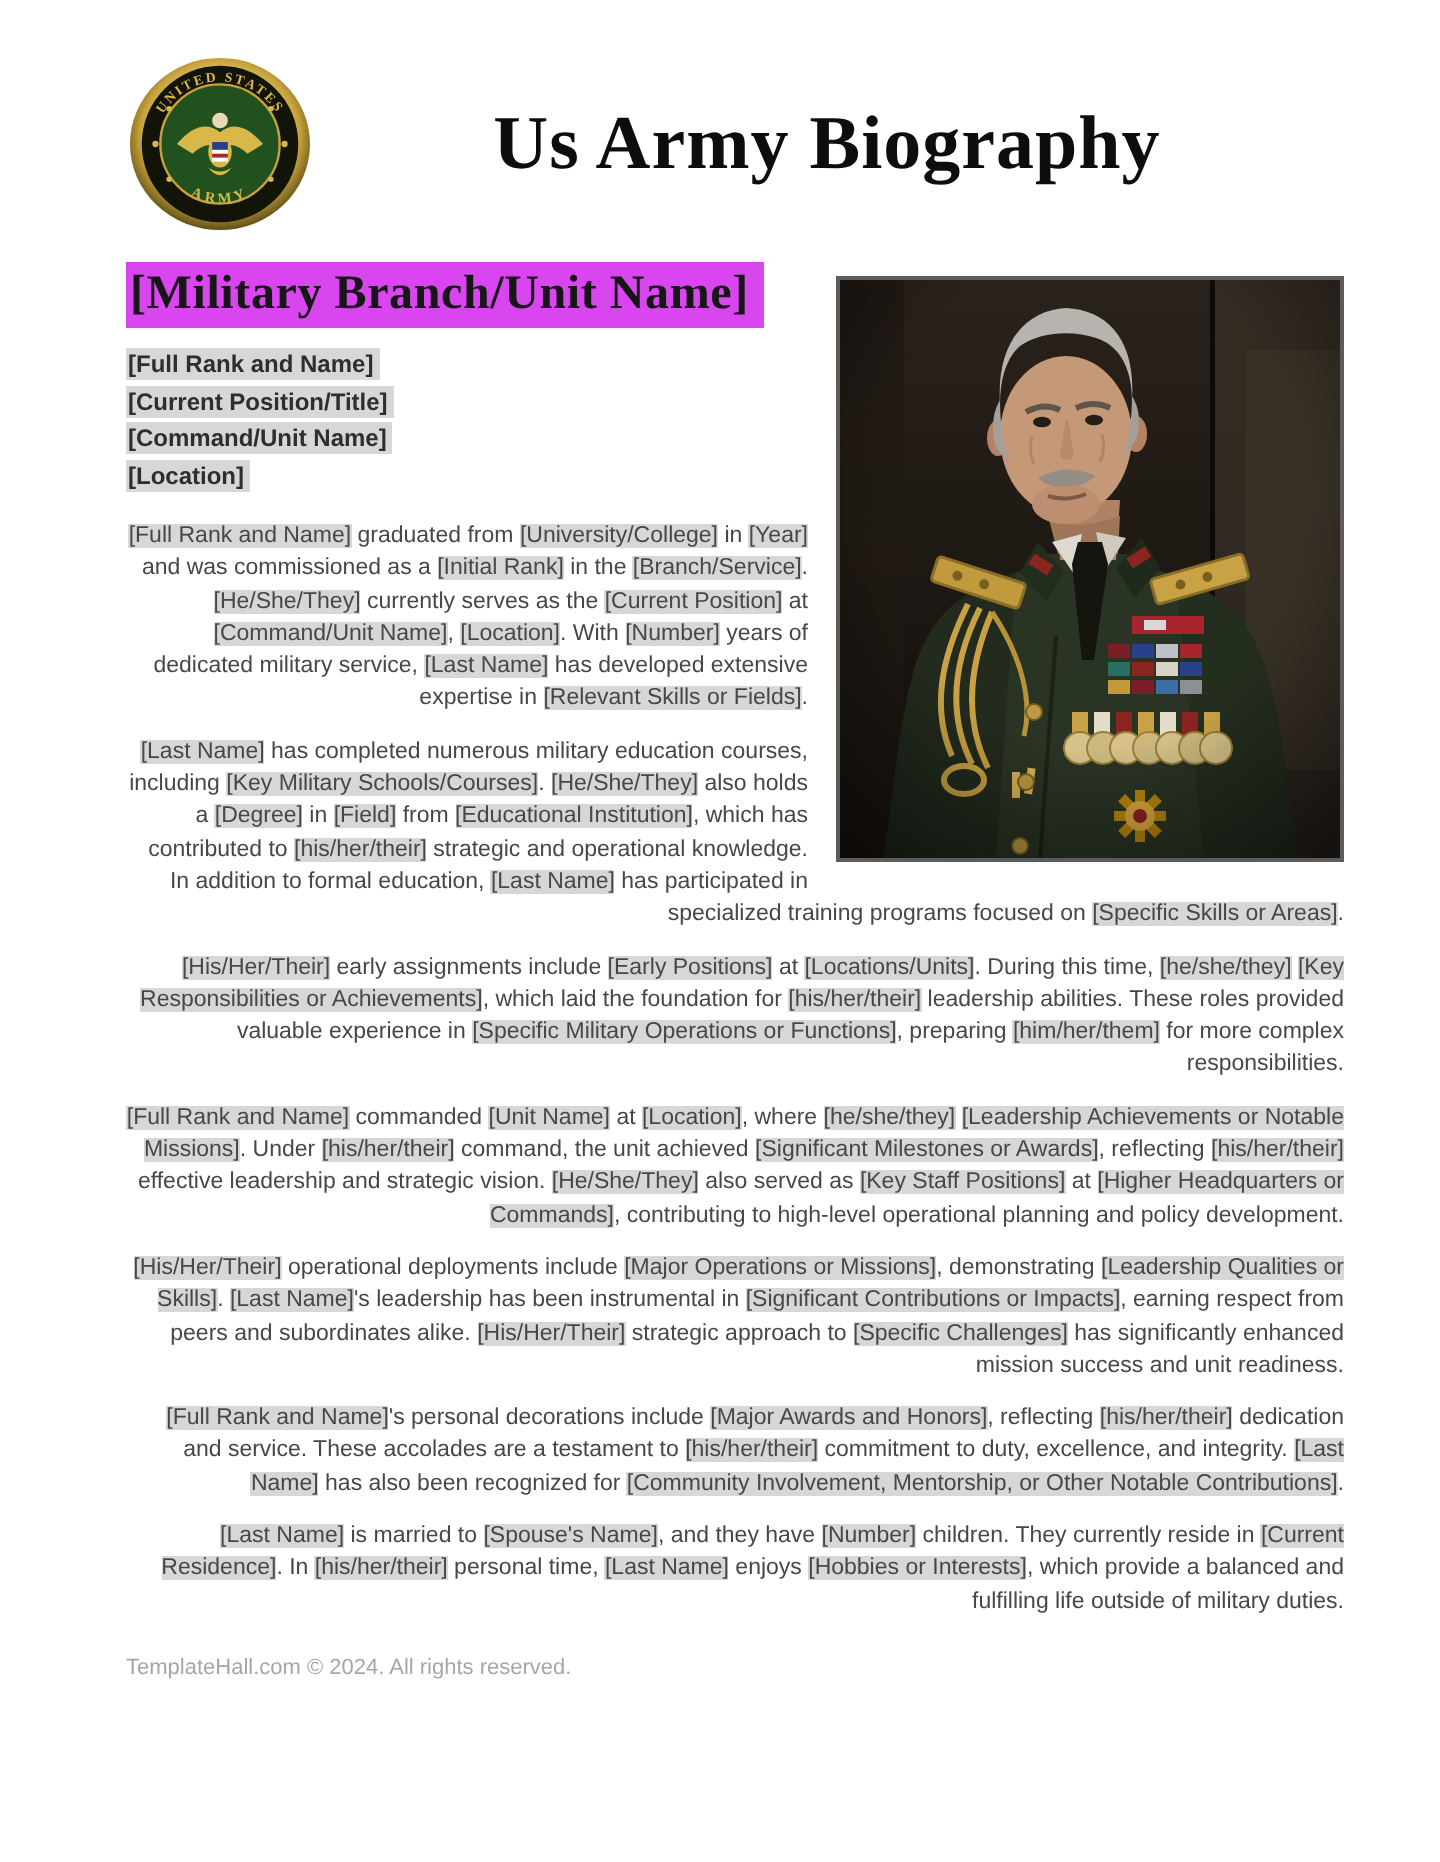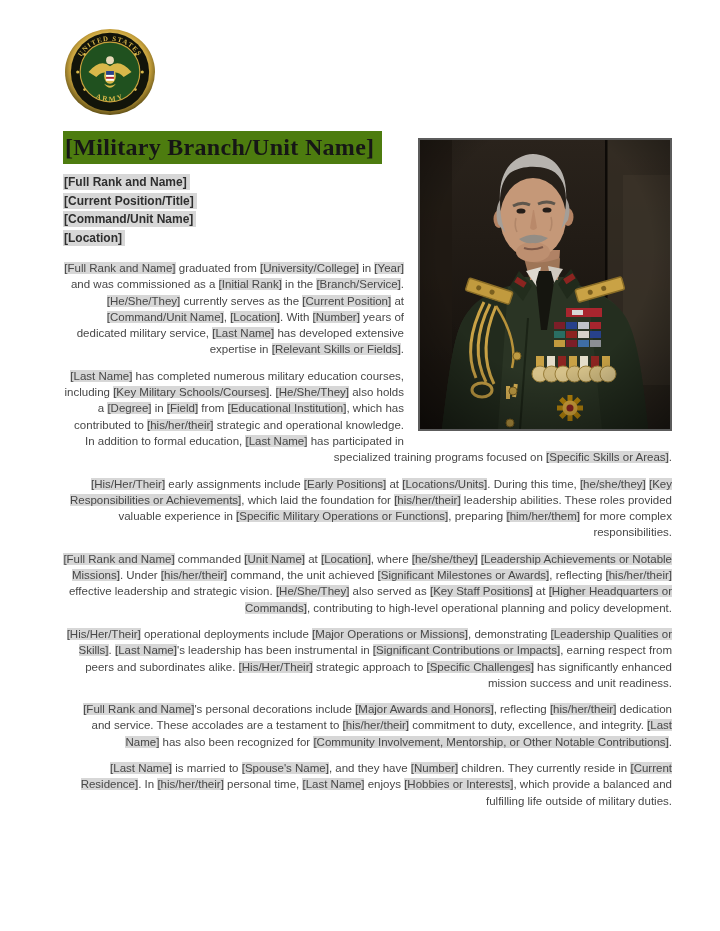--- a/index.html
+++ b/index.html
@@ -26,21 +26,21 @@
   .photo-frame {
     float:right; width:250px; height:289px;
     margin:4px 0 14px 14px; border:2px solid #5c5c5c;
     background:#17120e; line-height:0;
   }
   .unit-heading {
     margin:0 0 12px 0;
     font-family:"Liberation Serif", serif; font-weight:bold;
     font-size:24px; color:#161616; letter-spacing:.3px;
   }
-  .unit-heading .hl-block { background:#4d7c0f; padding:3px 8px 4px 2px; }
+  .unit-heading .hl-block { background:#d946ef; padding:3px 8px 4px 2px; }
 
   .info-block { margin:0 0 13px 0; }
   .info-line { font-size:12px; font-weight:bold; color:#2e2e2e; line-height:18.5px; }
   .info-line .hl { background:#d7d7d7; padding:1px 3px 1px 1px; }
 
   .body-par { margin:0 0 10px 0; font-size:11.5px; line-height:16.3px; color:#474747;text-align:right; }
   .body-par .hl { background:#d7d7d7; }
 
   .doc-footer { clear:left; margin-top:19px; font-size:11px; color:#a6a6a6; }
 </style>
@@ -82,20 +82,21 @@
           <ellipse cx="48" cy="50" rx="6" ry="8" fill="#d9b84a"></ellipse>
           <rect x="44" y="45" width="8" height="4" fill="#27408b"></rect>
           <rect x="44" y="49" width="8" height="2" fill="#ffffff"></rect>
           <rect x="44" y="51" width="8" height="2" fill="#b22234"></rect>
           <rect x="44" y="53" width="8" height="2" fill="#ffffff"></rect>
           <path d="M42,58 Q48,66 54,58 Q48,62 42,58 Z" fill="#d9b84a"></path>
         </g>
       </svg>
     </div>
 
+    <h1 class="page-title">Us Army Biography</h1>
 
   </div>
 
   <div class="main">
 
     <div class="photo-frame">
       <svg viewBox="0 0 250 289" width="250" height="289">
         <defs>
           <linearGradient id="bgG" x1="0" y1="0" x2="0" y2="1">
             <stop offset="0%" stop-color="#2a231c"></stop>
@@ -229,14 +230,15 @@
     </div>
 
     <p class="body-par"><span class="hl">[Full Rank and Name]</span><span> graduated from </span><span class="hl">[University/College]</span><span> in </span><span class="hl">[Year]</span><span> and was commissioned as a </span><span class="hl">[Initial Rank]</span><span> in the </span><span class="hl">[Branch/Service]</span><span>. </span><span class="hl">[He/She/They]</span><span> currently serves as the </span><span class="hl">[Current Position]</span><span> at </span><span class="hl">[Command/Unit Name]</span><span>, </span><span class="hl">[Location]</span><span>. With </span><span class="hl">[Number]</span><span> years of dedicated military service, </span><span class="hl">[Last Name]</span><span> has developed extensive expertise in </span><span class="hl">[Relevant Skills or Fields]</span><span>.</span></p>
     <p class="body-par"><span class="hl">[Last Name]</span><span> has completed numerous military education courses, including </span><span class="hl">[Key Military Schools/Courses]</span><span>. </span><span class="hl">[He/She/They]</span><span> also holds a </span><span class="hl">[Degree]</span><span> in </span><span class="hl">[Field]</span><span> from </span><span class="hl">[Educational Institution]</span><span>, which has contributed to </span><span class="hl">[his/her/their]</span><span> strategic and operational knowledge. In addition to formal education, </span><span class="hl">[Last Name]</span><span> has participated in specialized training programs focused on </span><span class="hl">[Specific Skills or Areas]</span><span>.</span></p>
     <p class="body-par"><span class="hl">[His/Her/Their]</span><span> early assignments include </span><span class="hl">[Early Positions]</span><span> at </span><span class="hl">[Locations/Units]</span><span>. During this time, </span><span class="hl">[he/she/they]</span><span> </span><span class="hl">[Key Responsibilities or Achievements]</span><span>, which laid the foundation for </span><span class="hl">[his/her/their]</span><span> leadership abilities. These roles provided valuable experience in </span><span class="hl">[Specific Military Operations or Functions]</span><span>, preparing </span><span class="hl">[him/her/them]</span><span> for more complex responsibilities.</span></p>
     <p class="body-par"><span class="hl">[Full Rank and Name]</span><span> commanded </span><span class="hl">[Unit Name]</span><span> at </span><span class="hl">[Location]</span><span>, where </span><span class="hl">[he/she/they]</span><span> </span><span class="hl">[Leadership Achievements or Notable Missions]</span><span>. Under </span><span class="hl">[his/her/their]</span><span> command, the unit achieved </span><span class="hl">[Significant Milestones or Awards]</span><span>, reflecting </span><span class="hl">[his/her/their]</span><span> effective leadership and strategic vision. </span><span class="hl">[He/She/They]</span><span> also served as </span><span class="hl">[Key Staff Positions]</span><span> at </span><span class="hl">[Higher Headquarters or Commands]</span><span>, contributing to high-level operational planning and policy development.</span></p>
     <p class="body-par"><span class="hl">[His/Her/Their]</span><span> operational deployments include </span><span class="hl">[Major Operations or Missions]</span><span>, demonstrating </span><span class="hl">[Leadership Qualities or Skills]</span><span>. </span><span class="hl">[Last Name]</span><span>'s leadership has been instrumental in </span><span class="hl">[Significant Contributions or Impacts]</span><span>, earning respect from peers and subordinates alike. </span><span class="hl">[His/Her/Their]</span><span> strategic approach to </span><span class="hl">[Specific Challenges]</span><span> has significantly enhanced mission success and unit readiness.</span></p>
     <p class="body-par"><span class="hl">[Full Rank and Name]</span><span>'s personal decorations include </span><span class="hl">[Major Awards and Honors]</span><span>, reflecting </span><span class="hl">[his/her/their]</span><span> dedication and service. These accolades are a testament to </span><span class="hl">[his/her/their]</span><span> commitment to duty, excellence, and integrity. </span><span class="hl">[Last Name]</span><span> has also been recognized for </span><span class="hl">[Community Involvement, Mentorship, or Other Notable Contributions]</span><span>.</span></p>
     <p class="body-par"><span class="hl">[Last Name]</span><span> is married to </span><span class="hl">[Spouse's Name]</span><span>, and they have </span><span class="hl">[Number]</span><span> children. They currently reside in </span><span class="hl">[Current Residence]</span><span>. In </span><span class="hl">[his/her/their]</span><span> personal time, </span><span class="hl">[Last Name]</span><span> enjoys </span><span class="hl">[Hobbies or Interests]</span><span>, which provide a balanced and fulfilling life outside of military duties.</span></p>
 
+    <div class="doc-footer">TemplateHall.com © 2024. All rights reserved.</div>
   </div>
 </div>
 
 </body></html>

